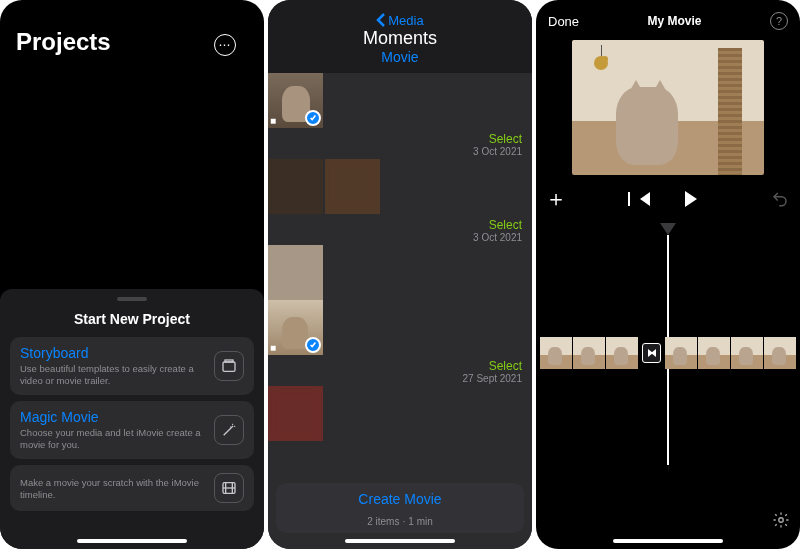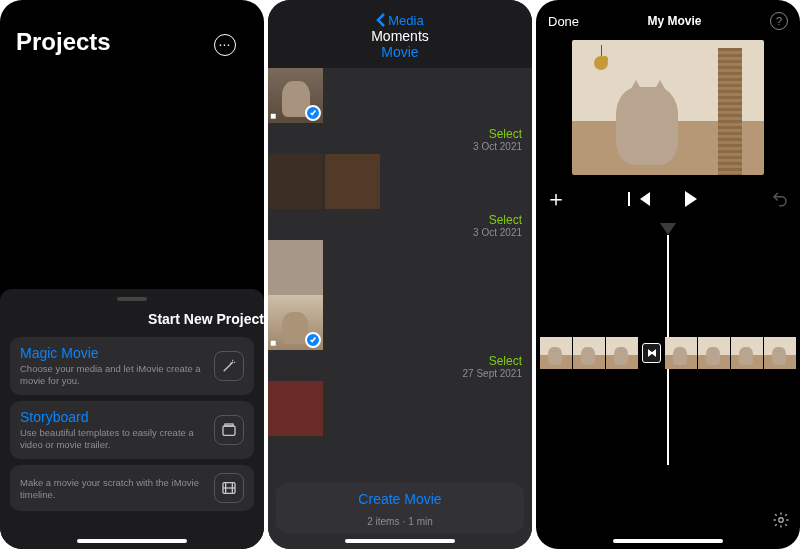--- a/index.html
+++ b/index.html
@@ -61,21 +61,21 @@
     height: 260px;
     background: #1c1c1e;
     border-radius: 12px 12px 0 0;
     padding: 6px 0 30px 0;
   }
   .grabber {
     width: 30px; height: 4px; background: #444; border-radius: 2px;
     margin: 2px auto 10px auto;
   }
   .sheet-title {
-    text-align: right; font-weight: 600; font-size: 14px; margin-bottom: 10px;
+    text-align: center; font-weight: 600; font-size: 14px; margin-bottom: 10px;
   }
   .opt {
     margin: 6px 10px;
     background: #2c2c2e;
     border-radius: 10px;
     padding: 8px 10px;
     display: flex;
     align-items: center;
     gap: 10px;
   }
@@ -88,21 +88,21 @@
     color: #c7c7cc;
   }
   
   .p2-top {
     display: flex; align-items: center; justify-content: flex-end;
     padding: 12px 10px 8px 10px;
     background: #1c1c1e;
     flex-direction: column;
   }
   .p2-back { display: flex; align-items: center; gap: 2px; }
-  .p2-title { font-size: 14px; font-weight: 500; color: #fff; }
+  .p2-title { font-size: 18px; font-weight: 500; color: #fff; }
   .p2-body {
     flex: 1; background: #2c2c2e; overflow: hidden;
     display: flex; flex-direction: column;
   }
   .moment { position: relative; }
   .moment-media { display: flex; gap: 2px; }
   .thumb {
     width: 55px; height: 55px; background: #444;
     position: relative; overflow: hidden;
   }
@@ -247,40 +247,40 @@
     <div class="p1-ellipsis">⋯</div>
   </div>
   <div class="p1-noproj">No Projects</div>
 
   <div class="p1-sheet">
     <div class="grabber"></div>
     <div class="sheet-title">Start New Project</div>
 
     <div class="opt">
       <div class="opt-text">
+        <div class="opt-name">Storyboard</div>
+        <div class="opt-desc">Use beautiful templates to easily create a video or movie trailer.</div>
+      </div>
+      <div class="opt-icon">
+        <svg width="16" height="16" viewBox="0 0 24 24" fill="none" stroke="currentColor" stroke-width="2">
+            <rect x="3" y="6" width="18" height="14" rx="2"></rect>
+            <rect x="6" y="3" width="12" height="3"></rect>
+          </svg>
+      </div>
+    </div>
+
+    <div class="opt">
+      <div class="opt-text">
         <div class="opt-name">Magic Movie</div>
         <div class="opt-desc">Choose your media and let iMovie create a movie for you.</div>
       </div>
       <div class="opt-icon">
         <svg width="16" height="16" viewBox="0 0 24 24" fill="none" stroke="currentColor" stroke-width="2">
             <path d="M4 20 L18 6"></path>
             <path d="M17 3l1 1M20 6l1 1M15 7l-1 1"></path>
-          </svg>
-      </div>
-    </div>
-
-    <div class="opt">
-      <div class="opt-text">
-        <div class="opt-name">Storyboard</div>
-        <div class="opt-desc">Use beautiful templates to easily create a video or movie trailer.</div>
-      </div>
-      <div class="opt-icon">
-        <svg width="16" height="16" viewBox="0 0 24 24" fill="none" stroke="currentColor" stroke-width="2">
-            <rect x="3" y="6" width="18" height="14" rx="2"></rect>
-            <rect x="6" y="3" width="12" height="3"></rect>
           </svg>
       </div>
     </div>
 
     <div class="opt">
       <div class="opt-text">
         <div class="opt-desc">Make a movie your scratch with the iMovie timeline.</div>
       </div>
       <div class="opt-icon">
         <svg width="16" height="16" viewBox="0 0 24 24" fill="none" stroke="currentColor" stroke-width="2">

